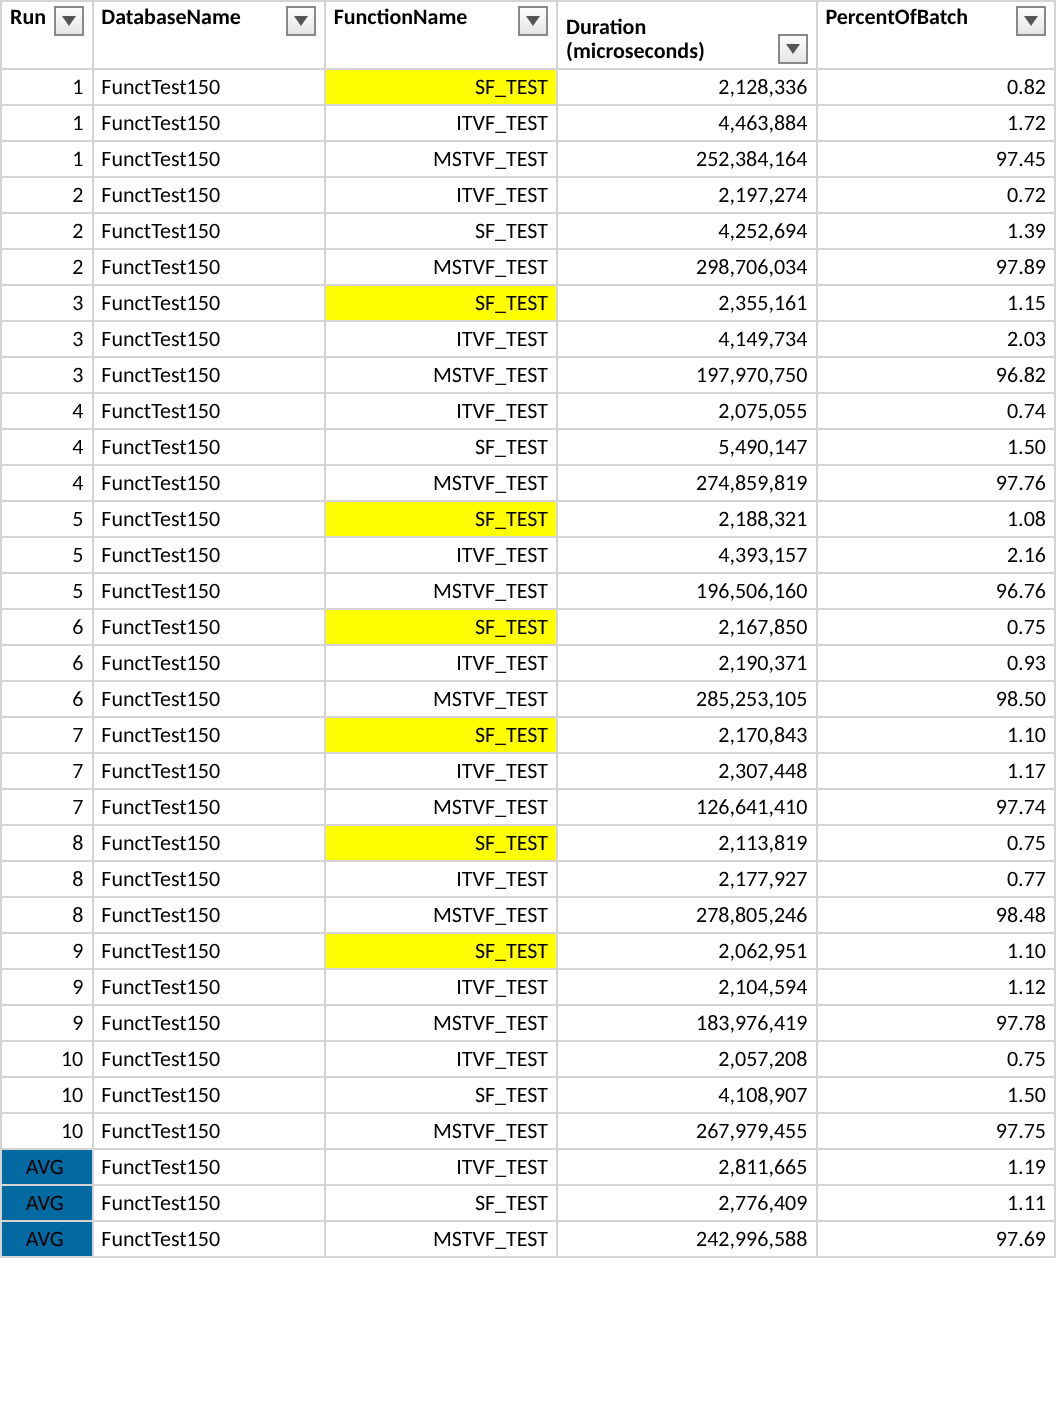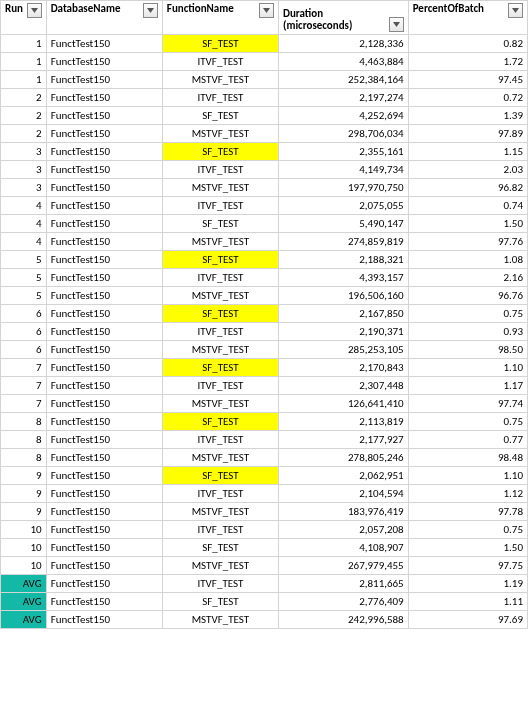--- a/index.html
+++ b/index.html
@@ -52,25 +52,25 @@
     background: linear-gradient(#fdfdfd,#e6e6e6);
     display: inline-flex;
     align-items: center;
     justify-content: center;
     margin-left: 2px;
     flex: 0 0 auto;
   }
   .filter-btn svg { display:block; }
   td.num { text-align: right; }
   td.run { text-align: right; }
-  td.txt { text-align: center; }
+  td.txt { text-align: right; }
   td.db  { text-align: left; }
   .hl { background: #ffff00; }
   tr.th-row th { height: 34px; }
-  td.avg-run { text-align: right; padding-left:2px; background:#14b8a6; }
+  td.avg-run { text-align: center; padding-left:2px; background:#0369a1; }
   
 </style>
 </head>
 <body>
 
 <table>
   <colgroup>
     <col class="c-run">
       <col class="c-db">
       <col class="c-fn">

